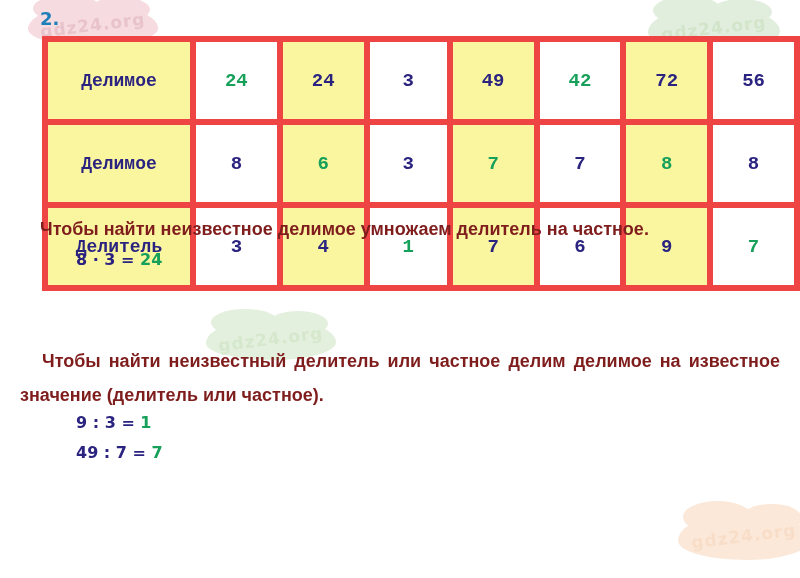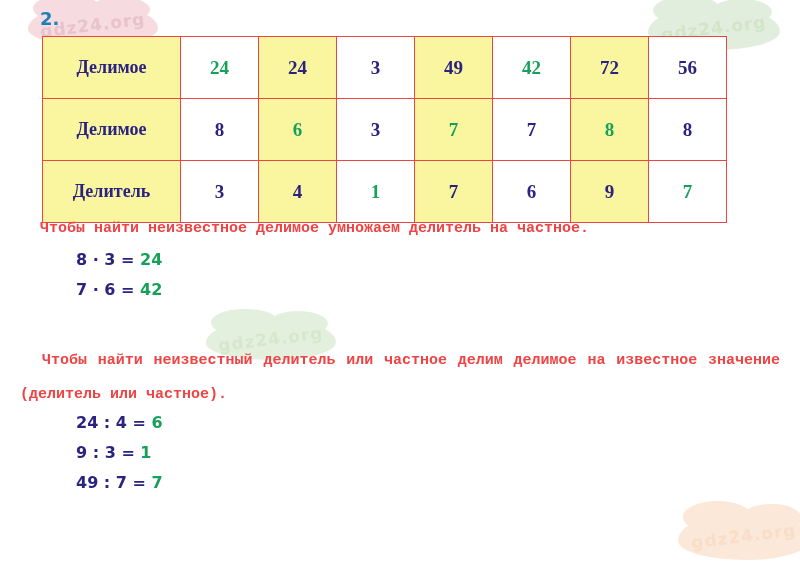--- a/index.html
+++ b/index.html
@@ -102,48 +102,48 @@
   .table-wrap {
     position: absolute;
     left: 42px;
     top: 36px;
   }
   table.grid {
     border-collapse: collapse;
     table-layout: fixed;
   }
   table.grid td {
-    border: 1px solid #ef4444;
+    border: 6px solid #ef4444;
     height: 45px;
     text-align: center;
     vertical-align: middle;
-    font-family: Liberation Serif, serif;
+    font-family: Liberation Mono, monospace;
     font-size: 19px;
     font-weight: 700;
     color: #2b2380;
     background: #ffffff;
-    padding: 8px;
+    padding: 16px;
   }
   table.grid td.lbl {
     width: 121px;
     background: #faf6a0;
     font-size: 18px;
     text-align: center;
   }
   table.grid td.num { width: 61px; }
   table.grid td.hl  { background: #faf6a0; }
   table.grid td.ans { color: #17a05a; }
 
   
   .rule-text {
     position: absolute;
-    color: #ef4444;
-    font-family: Liberation Mono, monospace;
-    font-weight: 700;
-    font-size: 15px;
+    color: #7f1d1d;
+    font-family: Liberation Sans, sans-serif;
+    font-weight: 700;
+    font-size: 18px;
     line-height: 34px;
   }
   .rule-1 {
     left: 40px;
     top: 212px;
     width: 700px;
   }
   .rule-2 {
     left: 20px;
     top: 344px;
@@ -230,23 +230,21 @@
             <td class="num hl">9</td>
             <td class="num ans">7</td>
           </tr>
         </tbody>
     </table>
   </div>
 
   <div class="rule-text rule-1">Чтобы найти неизвестное делимое умножаем делитель на частное.</div>
   <div class="eq-list eq-list-1">
       <div class="eq"><span>8 · 3 = </span><span class="res">24</span></div>
-      <div class="eq"><span>7 · 6 = </span><span class="res">42</span></div>
     </div>
 
   <div class="rule-text rule-2">Чтобы найти неизвестный делитель или частное делим делимое на известное значение (делитель или частное).</div>
   <div class="eq-list eq-list-2">
-      <div class="eq"><span>24 : 4 = </span><span class="res">6</span></div>
       <div class="eq"><span>9 : 3 = </span><span class="res">1</span></div>
       <div class="eq"><span>49 : 7 = </span><span class="res">7</span></div>
     </div>
 
 </div>
 
 </body></html>

